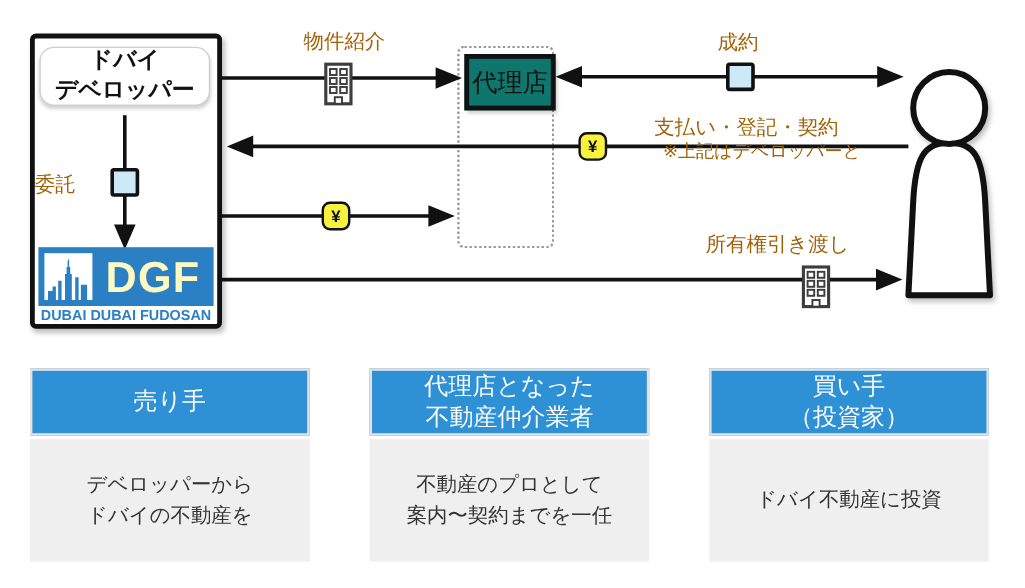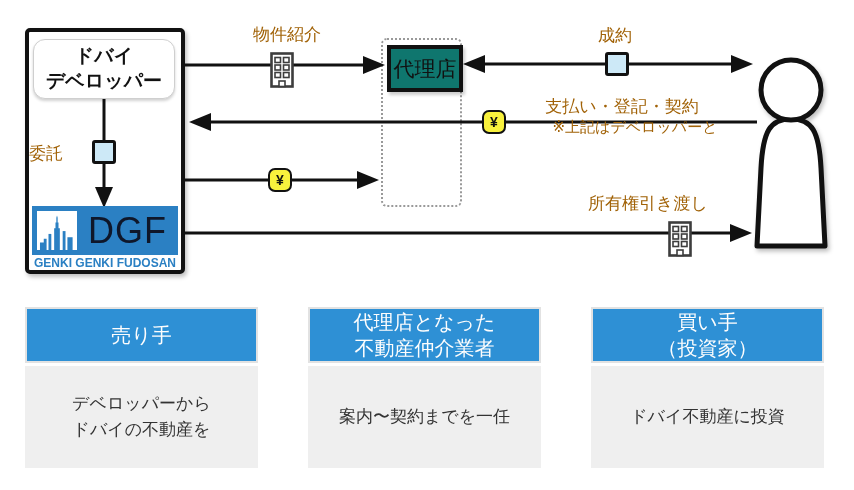--- a/index.html
+++ b/index.html
@@ -15,21 +15,21 @@
     text-align:center;white-space:nowrap;line-height:1.2;
   }
   .note{font-size:15px;}
   
   #developer-box{
     position:absolute;left:25px;top:28px;width:160px;height:246px;z-index:1;
     background:#fff;border:4px solid #111;border-radius:5px;box-sizing:border-box;
     box-shadow:2px 3px 4px rgba(0,0,0,.25);
   }
   #developer-title{
-    position:absolute;left:33px;top:39px;width:142px;height:60px;z-index:3;
+    position:absolute;left:33px;top:39px;width:142px;height:49px;z-index:3;
     background:#fff;border:1.5px solid #cfcfcf;border-radius:12px;box-sizing:border-box;
     box-shadow:0 2px 3px rgba(0,0,0,.18);
     display:flex;flex-direction:column;justify-content:center;align-items:center;
     font-size:19px;font-weight:bold;line-height:1.3;
   }
   
   .blue-square{
     position:absolute;z-index:4;width:24px;height:24px;box-sizing:border-box;
     background:var(--light-blue,#CDE9F7);border:3px solid #111;border-radius:3px;
   }
@@ -43,21 +43,21 @@
   
   #dgf-logo{
     position:absolute;left:32px;top:206px;width:146px;height:49px;z-index:3;
     background:var(--logo-blue,#2B80C3);display:flex;align-items:center;
   }
   #dgf-logo .logo-mark{
     width:40px;height:39px;margin-left:5px;background:#fff;flex:none;
     display:flex;align-items:flex-end;justify-content:center;
   }
   #dgf-logo .logo-acronym{
-    flex:1;text-align:center;color:#0f172a;font-weight:normal;font-size:36px;
+    flex:1;text-align:center;color:#fef9c3;font-weight:bold;font-size:36px;
     letter-spacing:1px;line-height:46px;
   }
   #logo-caption{
     position:absolute;left:30px;top:256px;width:150px;z-index:3;text-align:center;
     font-size:12px;font-weight:bold;color:var(--logo-blue,#2B80C3);letter-spacing:0px;
     white-space:nowrap;
   }
   
   #agency-dotted{
     position:absolute;left:381px;top:38px;width:81px;height:169px;z-index:1;
@@ -104,21 +104,21 @@
             <path d="M1,37 L1,29 L5,29 L5,25 L8,25 L8,37 Z"></path>
             <path d="M10,37 L10,20 L13,20 L13,37 Z"></path>
             <path d="M16,37 L16,14 L17.4,14 L17.4,8 L18.3,8 L18.3,3 L19,0.5 L19.7,3 L19.7,8 L20.6,8 L20.6,14 L22,14 L22,37 Z"></path>
             <path d="M25,37 L25,17 L28,17 L28,37 Z"></path>
             <path d="M30,37 L30,23.5 L35.5,23.5 L35.5,37 Z"></path>
           </g>
         </svg>
       </div>
       <div class="logo-acronym">DGF</div>
     </div>
-    <div id="logo-caption">GENKI GENKI FUDOSAN</div>
+    <div id="logo-caption">DUBAI DUBAI FUDOSAN</div>
 
     <div id="agency-dotted"></div>
     <div id="agency-box">
       <span>代理店</span>
     </div>
 
     <div class="label" style="left:237px;top:25px;width:100px;">物件紹介</div>
     <div class="label" style="left:565px;top:26px;width:100px;">成約</div>
     <div class="label" style="left:512px;top:97px;width:220px;text-align:center;">支払い・登記・契約</div>
     <div class="label note" style="left:515px;top:118px;width:240px;">※上記はデベロッパーと</div>
@@ -184,20 +184,21 @@
           <div>デベロッパーから</div>
           <div>ドバイの不動産を</div>
         </div>
       </div>
       <div class="column" style="left: 308px;">
         <div class="col-header">
           <div>代理店となった</div>
           <div>不動産仲介業者</div>
         </div>
         <div class="col-body">
+          <div>不動産のプロとして</div>
           <div>案内〜契約までを一任</div>
         </div>
       </div>
       <div class="column" style="left: 591px;">
         <div class="col-header">
           <div>買い手</div>
           <div>（投資家）</div>
         </div>
         <div class="col-body">
           <div>ドバイ不動産に投資</div>

